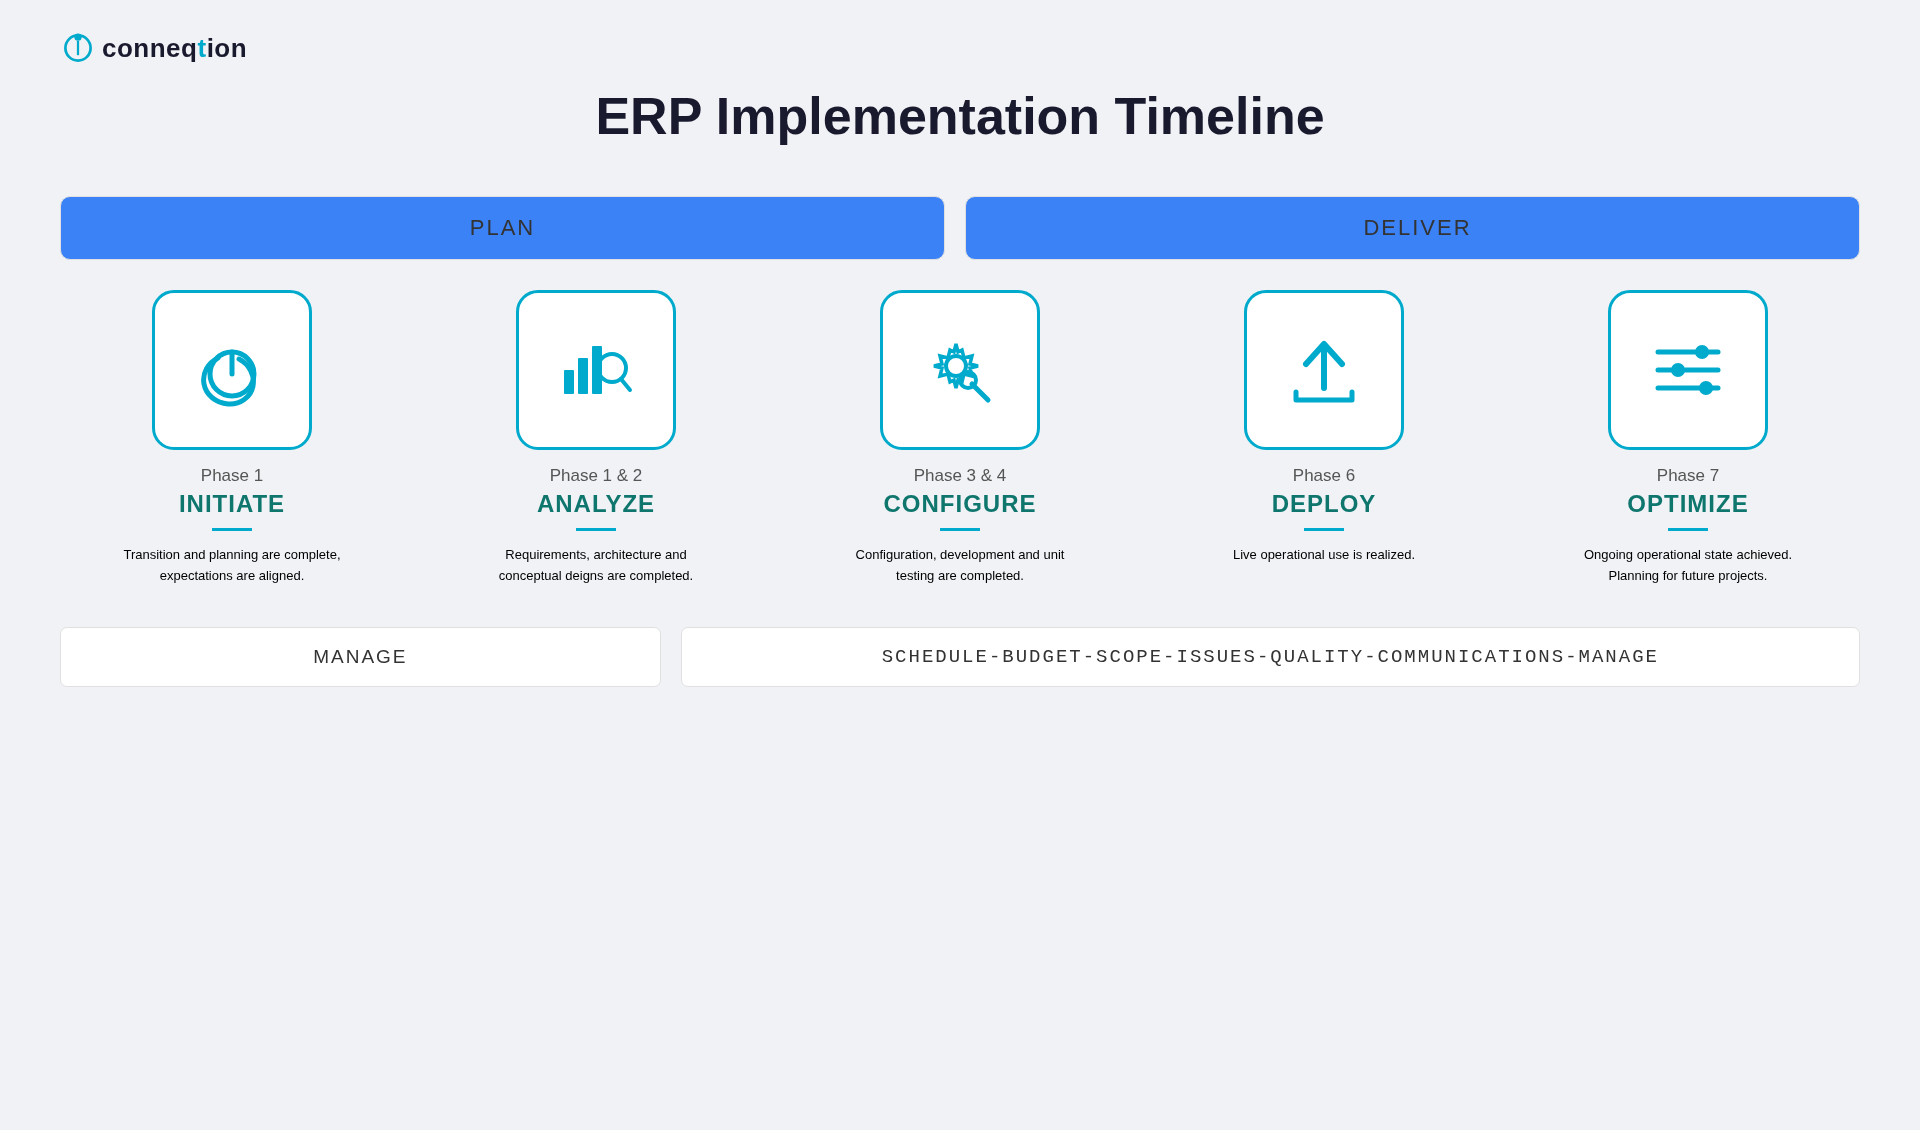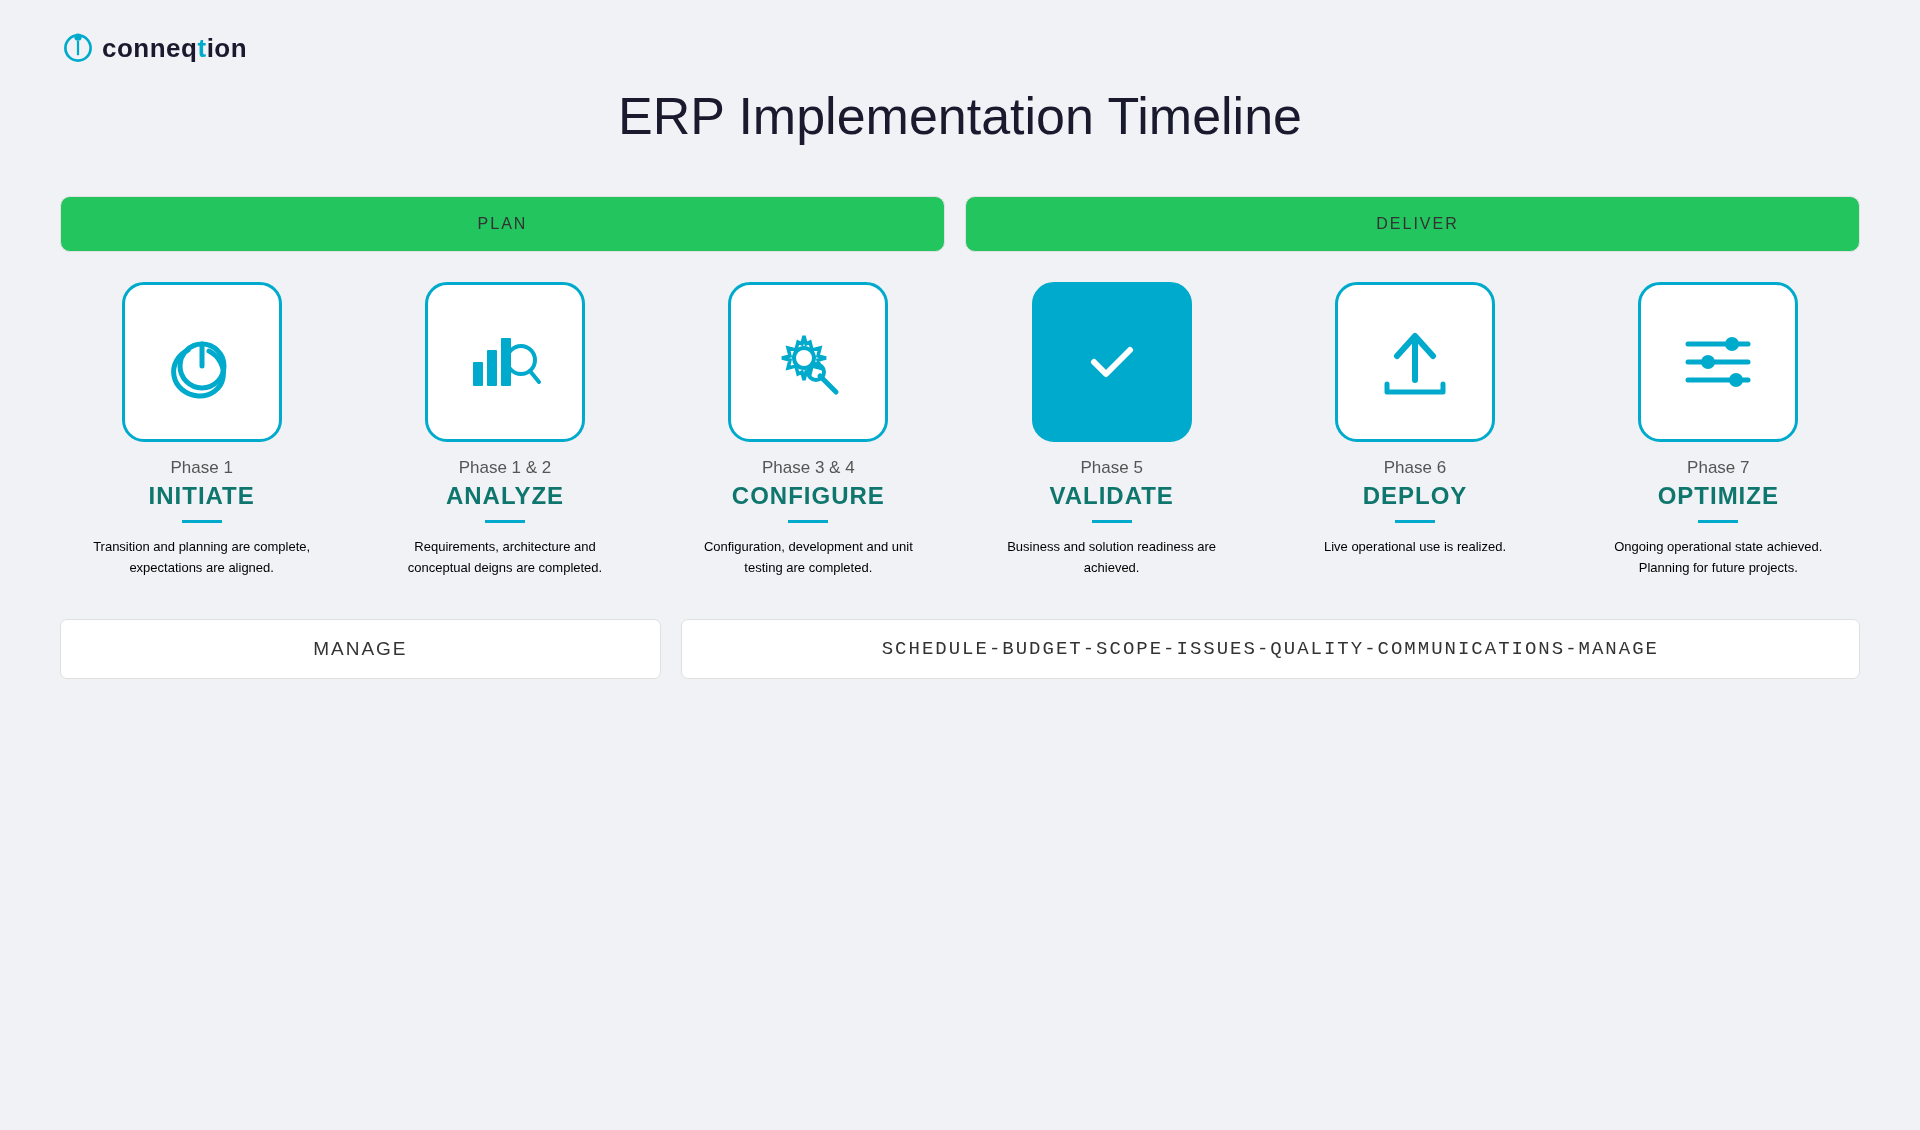--- a/index.html
+++ b/index.html
@@ -30,21 +30,21 @@
       font-weight: 700;
       color: #1a1a2e;
       letter-spacing: 0.5px;
     }
     .logo-text span {
       color: #00aacc;
     }
 
     .main-title {
       font-size: 52px;
-      font-weight: 400;
+      font-weight: 700;
       color: #1a1a2e;
       text-align: center;
       margin-bottom: 50px;
     }
 
     .timeline-wrapper {
       width: 100%;
       display: flex;
       flex-direction: column;
       gap: 0;
@@ -52,28 +52,28 @@
 
     
     .phase-groups-row {
       display: flex;
       gap: 20px;
       margin-bottom: 30px;
       width: 100%;
     }
 
     .phase-group-box {
-      background: #22c55e;
+      background: #3b82f6;
       border: 1px solid #e0e0e0;
       border-radius: 10px;
       display: flex;
       align-items: center;
       justify-content: center;
       padding: 18px 10px;
-      font-size: 16px;
+      font-size: 22px;
       letter-spacing: 2px;
       color: #333;
       font-weight: 500;
     }
     .phase-group-box.plan { flex: 2; }
     .phase-group-box.deliver { flex: 2; padding-left: 20px; }
     .phase-group-box.close { flex: 2; }
 
     
     .steps-row {
@@ -231,32 +231,20 @@
           <line x1="52" y1="54" x2="68" y2="70" stroke="#00aacc" stroke-width="5" stroke-linecap="round"></line>
           <circle cx="48" cy="50" r="8" stroke="#00aacc" stroke-width="4" fill="none"></circle>
         </svg>
       </div>
       <div class="step-phase-label">Phase 3 &amp; 4</div>
       <div class="step-name">CONFIGURE</div>
       <div class="step-divider"></div>
       <div class="step-desc">Configuration, development and unit testing are completed.</div>
     </div>
 
-    <div class="step-card">
-      <div class="step-icon-box filled">
-        <svg viewBox="0 0 80 80" fill="none">
-          <circle cx="40" cy="40" r="32" fill="#00aacc"></circle>
-          <polyline points="22,40 34,52 58,28" stroke="white" stroke-width="6" stroke-linecap="round" stroke-linejoin="round" fill="none"></polyline>
-        </svg>
-      </div>
-      <div class="step-phase-label">Phase 5</div>
-      <div class="step-name">VALIDATE</div>
-      <div class="step-divider"></div>
-      <div class="step-desc">Business and solution readiness are achieved.</div>
-    </div>
 
     <div class="step-card">
       <div class="step-icon-box">
         <svg viewBox="0 0 80 80" fill="none">
 
           <line x1="40" y1="58" x2="40" y2="18" stroke="#00aacc" stroke-width="6" stroke-linecap="round"></line>
           <polyline points="22,34 40,14 58,34" stroke="#00aacc" stroke-width="6" stroke-linecap="round" stroke-linejoin="round" fill="none"></polyline>
 
           <path d="M12 62 L12 70 L68 70 L68 62" stroke="#00aacc" stroke-width="5" stroke-linecap="round" stroke-linejoin="round" fill="none"></path>
         </svg>

